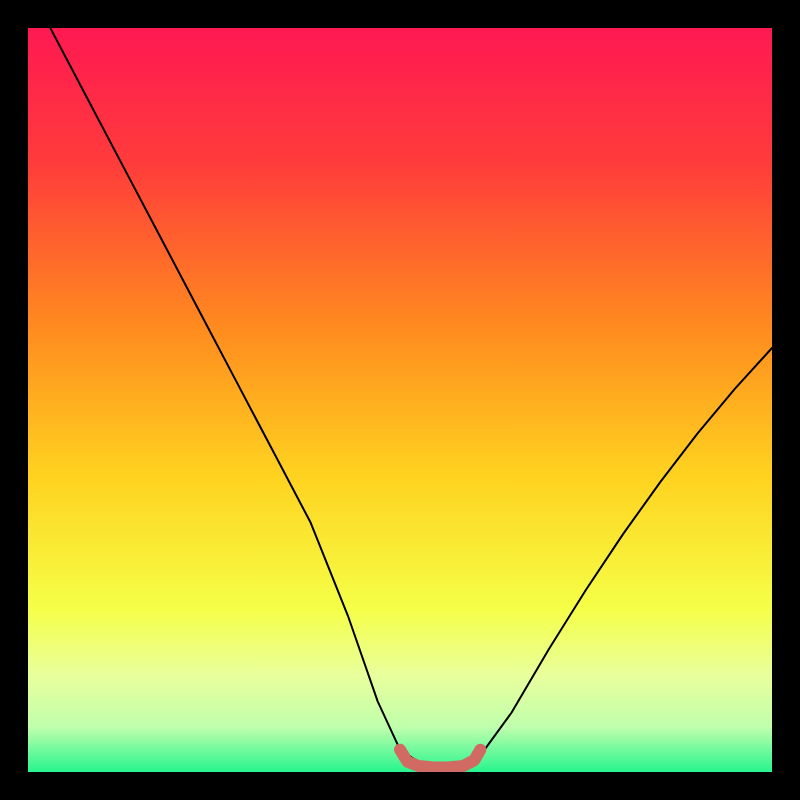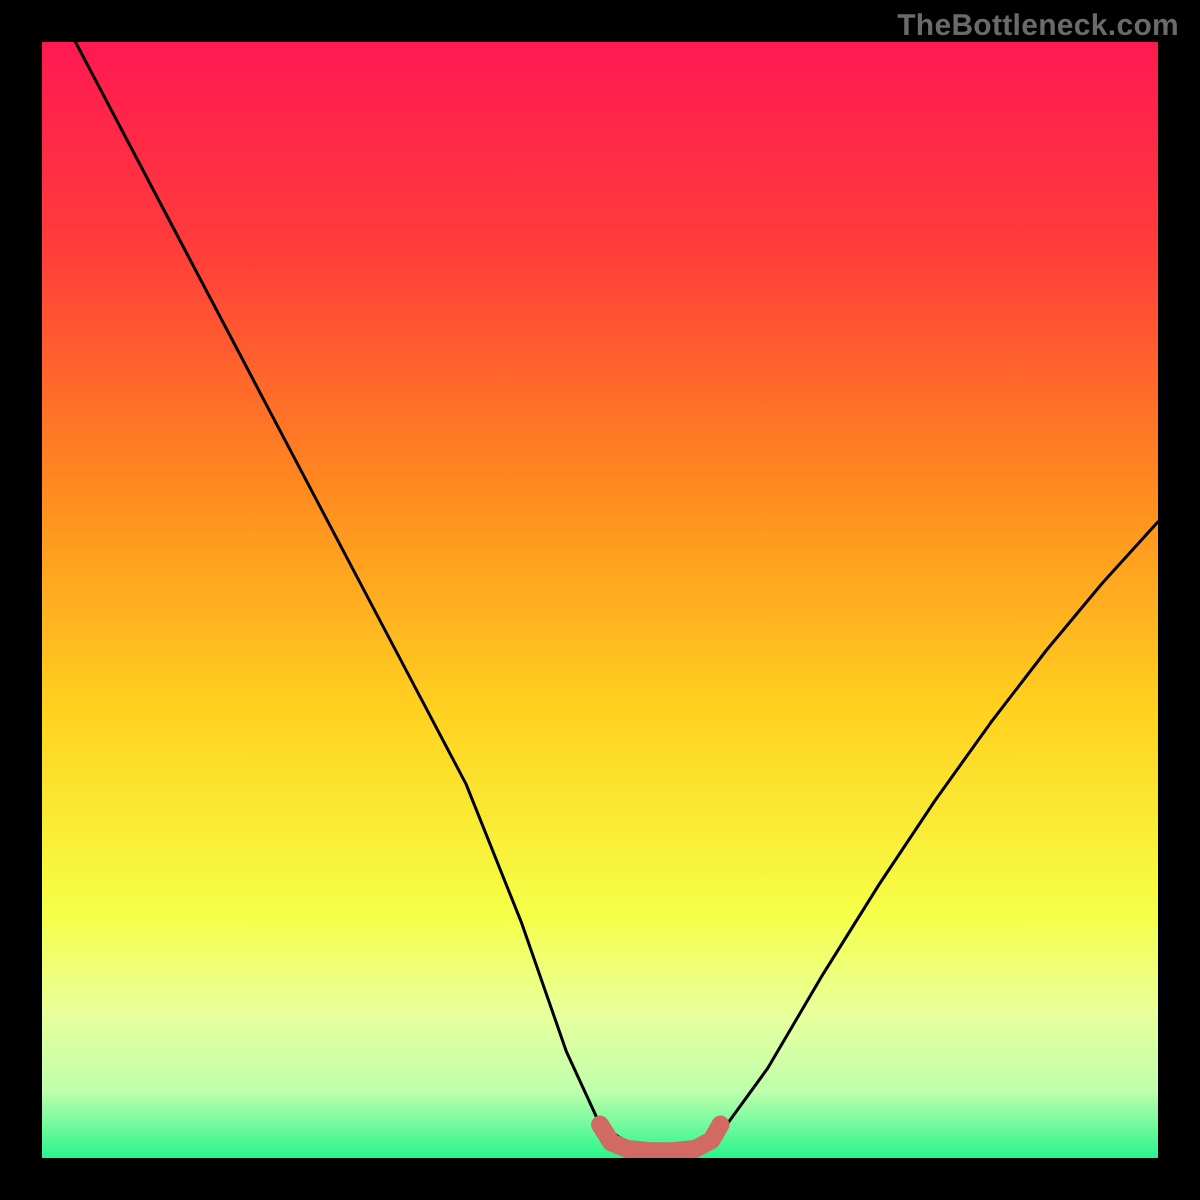--- a/index.html
+++ b/index.html
@@ -38,21 +38,20 @@
     font-weight: bold;
     color: #6a6a6a;
     letter-spacing: 0.2px;
   }
 </style>
 </head>
 <body>
 
 <div class="chart-container">
 
-  <div class="watermark">TheBottleneck.com</div>
 
   <div class="plot-area">
 
     <svg class="gradient-bg" viewBox="0 0 744 744" preserveAspectRatio="none">
       <defs>
         <linearGradient id="bgGrad" x1="0" y1="0" x2="0" y2="1">
             <stop offset="0%" stop-color="#ff1952"></stop>
             <stop offset="18%" stop-color="#ff3b3b"></stop>
             <stop offset="40%" stop-color="#ff8a1f"></stop>
             <stop offset="60%" stop-color="#ffd21f"></stop>

